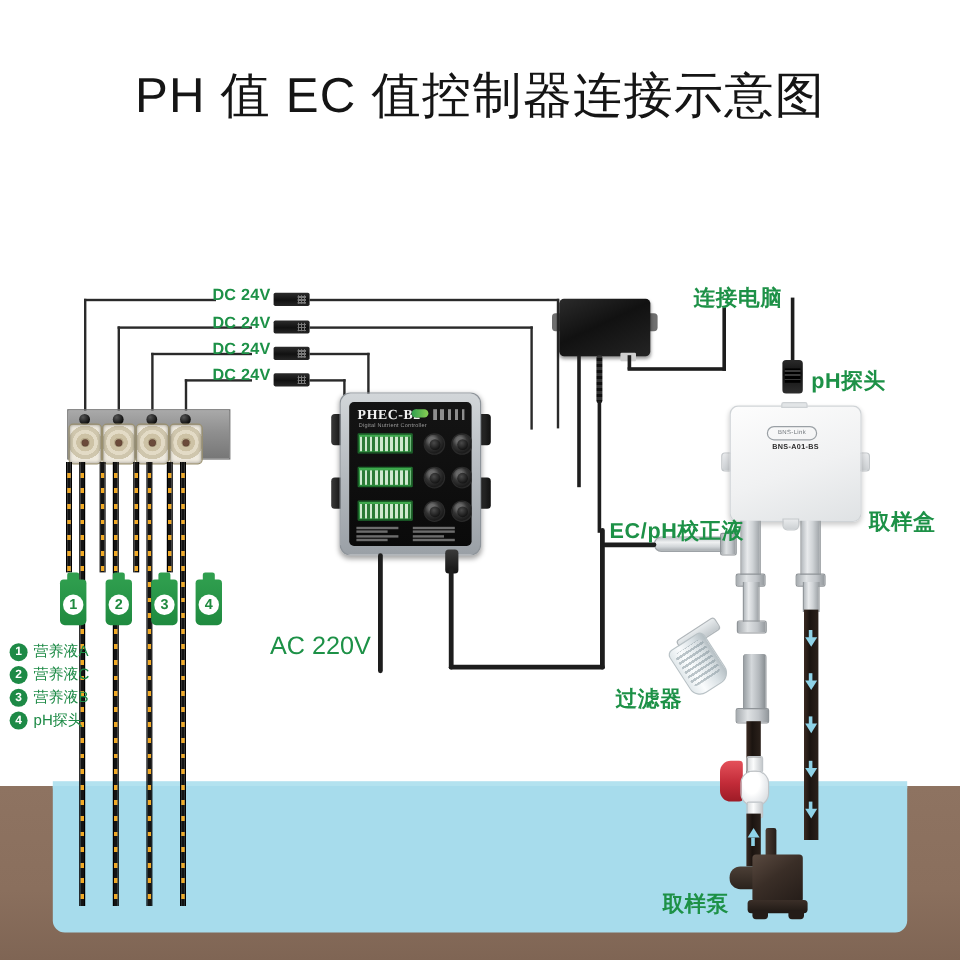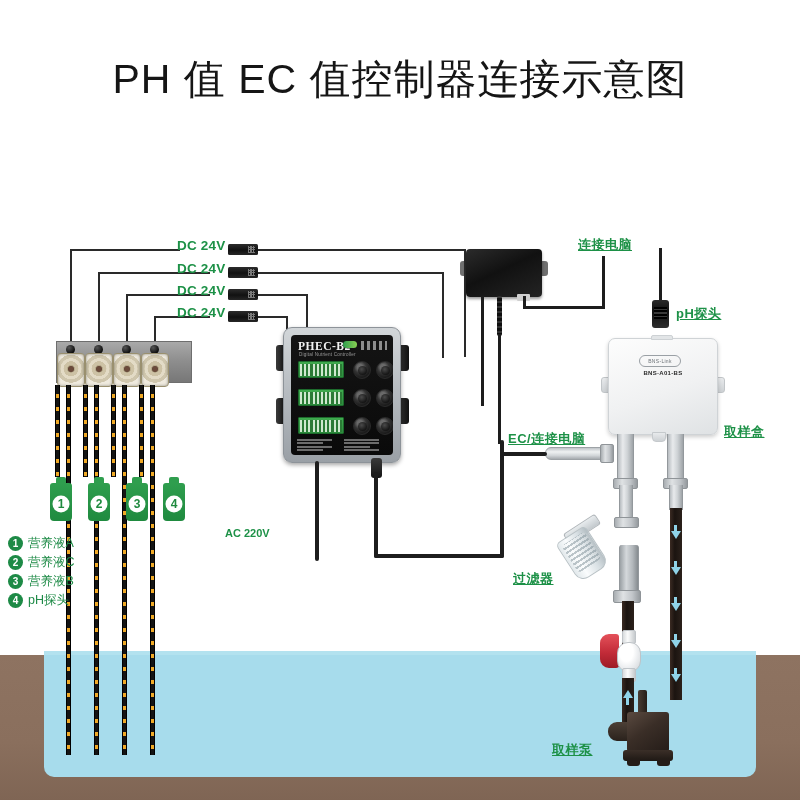--- a/index.html
+++ b/index.html
@@ -24,22 +24,22 @@
     white-space: nowrap;
   }
 
   
   .glabel {
     color: #1d9147;
     font-weight: bold;
     white-space: nowrap;
   }
   .dclabel { font-size: 13.5px; letter-spacing: .2px; }
-  .cnlabel { font-size: 13px; font-weight: bold; letter-spacing: .5px; text-decoration: underline; }
-  .aclabel { font-size: 11px; font-weight: bold; }
+  .cnlabel { font-size: 18px; font-weight: bold; letter-spacing: .5px; }
+  .aclabel { font-size: 21px; font-weight: normal; }
 
   
   .wire { background: #2a2a2a; }
   .wh { height: 2px; }
   .wv { width: 2px; }
 
   
   .plug {
     width: 30px; height: 11px;
     background: linear-gradient(180deg,#2c2c2c 0%, #111 55%, #262626 100%);
@@ -542,21 +542,21 @@
 
   <div class="abs pvc-v" style="left:617px; top:434px; width:17px; height:48px;"></div>
   <div class="abs pvc-v" style="left:667px; top:434px; width:17px; height:48px;"></div>
   <div class="abs pvc-nut" style="left:613px; top:478px; width:25px; height:11px;"></div>
   <div class="abs pvc-nut" style="left:663px; top:478px; width:25px; height:11px;"></div>
   <div class="abs" style="left:652px; top:432px; width:14px; height:10px; background:linear-gradient(180deg,#e8eaec,#cdd1d4); border:1px solid #c5c9cc; border-radius:0 0 4px 4px;"></div>
 
   <div class="abs" id="ec-probe"></div>
   <div class="abs pvc-nut" style="left:600px; top:444px; width:14px; height:19px;"></div>
   <div class="abs wire wh" style="left:502px; top:452px; width:45px; height:4px; background:#1d1d1d; border-radius:2px;"></div>
-  <div class="abs glabel cnlabel" style="left:508px; top:430px;">EC/连接电脑</div>
+  <div class="abs glabel cnlabel" style="left:508px; top:430px;">EC/pH校正液</div>
 
   <div class="abs pvc-v" style="left:669px; top:485px; width:14px; height:25px;"></div>
   <div class="abs blkpipe" style="left:670px; top:508px; width:12px; height:192px;"></div>
   <div class="abs arrow-stem" style="left:674px; top:525px;"></div>
   <div class="abs arrow-down" style="left:671px; top:531px;"></div>
   <div class="abs arrow-stem" style="left:674px; top:561px;"></div>
   <div class="abs arrow-down" style="left:671px; top:567px;"></div>
   <div class="abs arrow-stem" style="left:674px; top:597px;"></div>
   <div class="abs arrow-down" style="left:671px; top:603px;"></div>
   <div class="abs arrow-stem" style="left:674px; top:634px;"></div>

